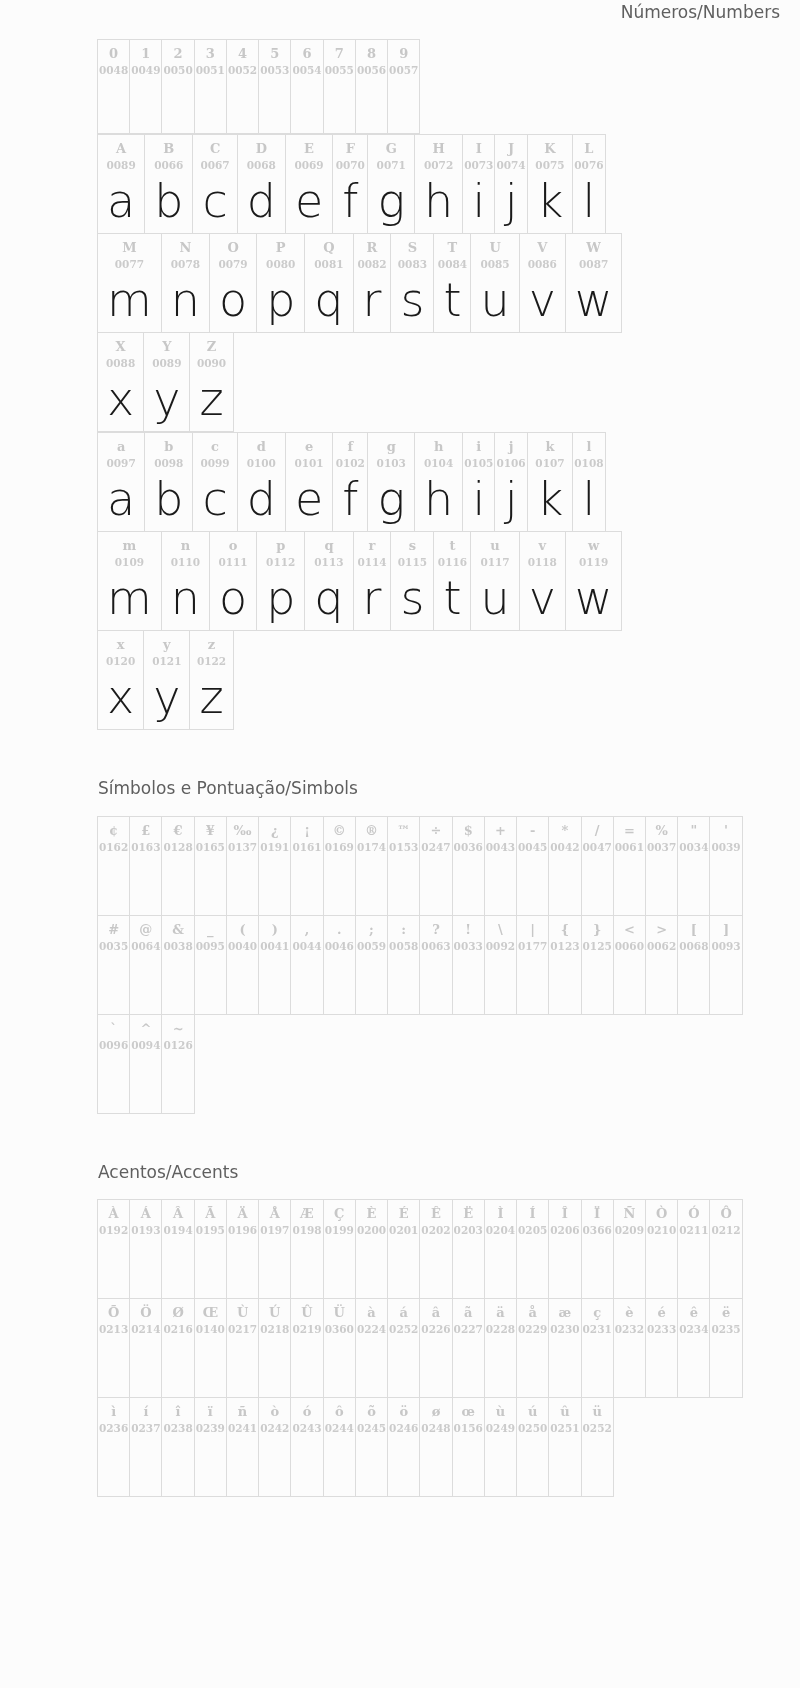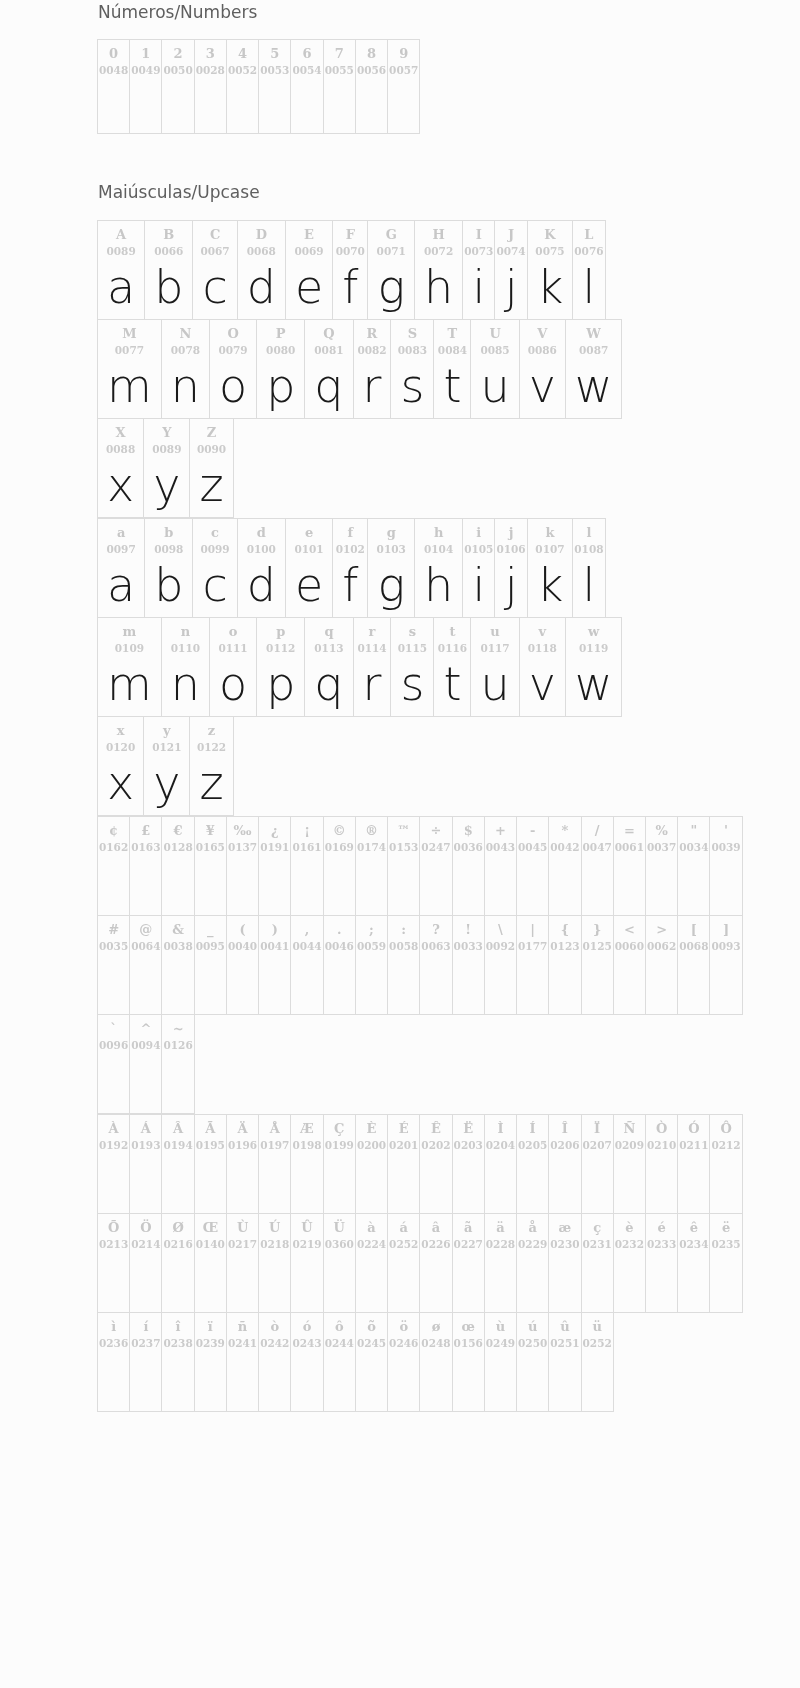--- a/index.html
+++ b/index.html
@@ -16,21 +16,21 @@
     width:800px;min-height:1688px;
     background:var(--background);
     font-family:"DejaVu Sans", sans-serif;
   }
   #content{padding:0 20px 30px 97px;}
   .section-title{
     font-size:17px;font-weight:400;color:var(--header-text);
     margin:48px 0 16px 1px;line-height:1.25;
     font-family:"DejaVu Sans", sans-serif;
   }
-  .section:first-child .section-title{margin-top:2px;}
+  .section:first-child .section-title{margin-top:2px;text-align:right;}
   .rows{display:block;}
   .row{display:flex;height:100px;margin-top:-1px;}
   .rows .row:first-child{margin-top:0;}
   .section-0 .row{height:95px;}
   .cell{
     border:1px solid var(--cell-border);
     margin-left:-1px;
     min-width:30px;
     background:var(--background);
     display:flex;flex-direction:column;align-items:center;
@@ -72,21 +72,21 @@
     <div class="char-code">0049</div>
     <div class="glyph"></div>
   </div>
           <div class="cell">
     <div class="char-label">2</div>
     <div class="char-code">0050</div>
     <div class="glyph"></div>
   </div>
           <div class="cell">
     <div class="char-label">3</div>
-    <div class="char-code">0028</div>
+    <div class="char-code">0051</div>
     <div class="glyph"></div>
   </div>
           <div class="cell">
     <div class="char-label">4</div>
     <div class="char-code">0052</div>
     <div class="glyph"></div>
   </div>
           <div class="cell">
     <div class="char-label">5</div>
     <div class="char-code">0053</div>
@@ -109,21 +109,20 @@
   </div>
           <div class="cell">
     <div class="char-label">9</div>
     <div class="char-code">0057</div>
     <div class="glyph"></div>
   </div>
         </div>
       </div>
   </section>
     <section class="section section-1">
-    <h2 class="section-title">Maiúsculas/Upcase</h2>
     <div class="rows">
         <div class="row">
           <div class="cell">
     <div class="char-label">A</div>
     <div class="char-code">0089</div>
     <div class="glyph">a</div>
   </div>
           <div class="cell">
     <div class="char-label">B</div>
     <div class="char-code">0066</div>
@@ -390,20 +389,21 @@
   </div>
           <div class="cell">
     <div class="char-label">z</div>
     <div class="char-code">0122</div>
     <div class="glyph">z</div>
   </div>
         </div>
       </div>
   </section>
     <section class="section section-3">
+    <h2 class="section-title">Símbolos e Pontuação/Simbols</h2>
     <div class="rows">
         <div class="row">
           <div class="cell">
     <div class="char-label">¢</div>
     <div class="char-code">0162</div>
     <div class="glyph"></div>
   </div>
           <div class="cell">
     <div class="char-label">£</div>
     <div class="char-code">0163</div>
@@ -615,20 +615,21 @@
   </div>
           <div class="cell">
     <div class="char-label">~</div>
     <div class="char-code">0126</div>
     <div class="glyph"></div>
   </div>
         </div>
       </div>
   </section>
     <section class="section section-4">
+    <h2 class="section-title">Acentos/Accents</h2>
     <div class="rows">
         <div class="row">
           <div class="cell">
     <div class="char-label">À</div>
     <div class="char-code">0192</div>
     <div class="glyph"></div>
   </div>
           <div class="cell">
     <div class="char-label">Á</div>
     <div class="char-code">0193</div>
@@ -694,21 +695,21 @@
     <div class="char-code">0205</div>
     <div class="glyph"></div>
   </div>
           <div class="cell">
     <div class="char-label">Î</div>
     <div class="char-code">0206</div>
     <div class="glyph"></div>
   </div>
           <div class="cell">
     <div class="char-label">Ï</div>
-    <div class="char-code">0207</div>
+    <div class="char-code">0366</div>
     <div class="glyph"></div>
   </div>
           <div class="cell">
     <div class="char-label">Ñ</div>
     <div class="char-code">0209</div>
     <div class="glyph"></div>
   </div>
           <div class="cell">
     <div class="char-label">Ò</div>
     <div class="char-code">0210</div>

